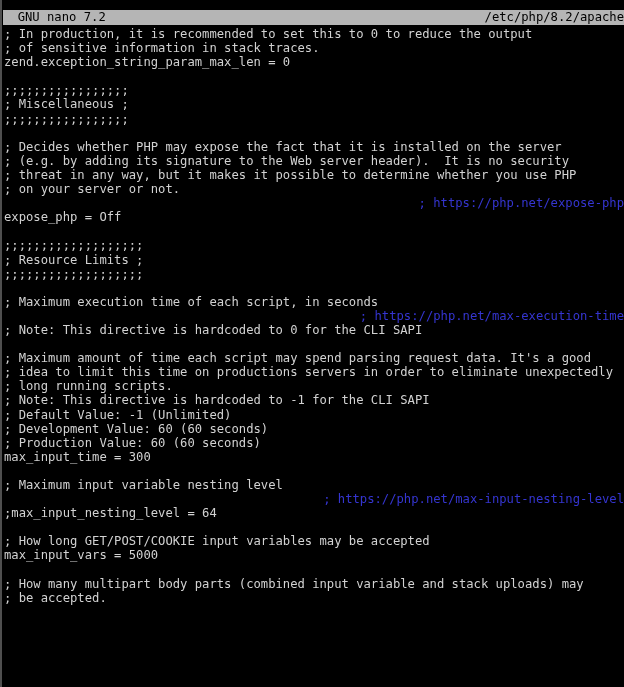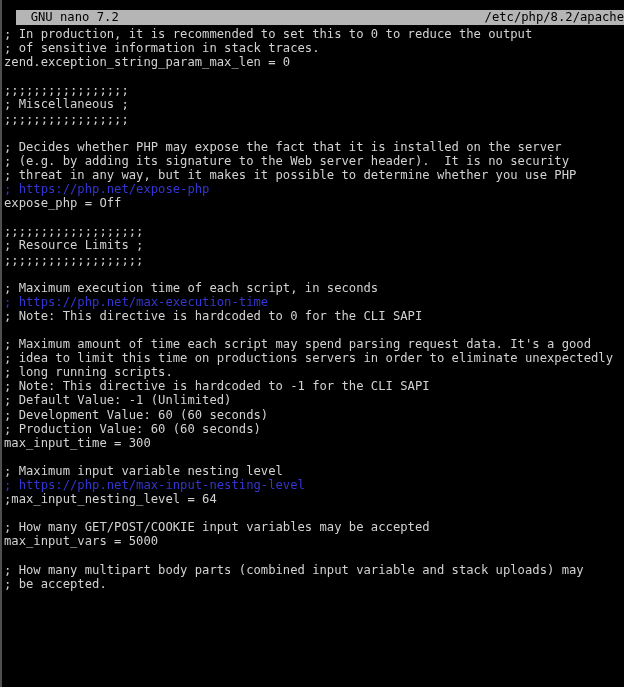--- a/index.html
+++ b/index.html
@@ -19,21 +19,21 @@
     font-size: 12.2px;
   }
   .left-border {
     position: absolute;
     left: 0; top: 0;
     width: 2px; height: 687px;
     background: #4f4f4f;
   }
   .titlebar {
     position: absolute;
-    left: 16px; right: 0; top: 10px;
+    left: 3px; right: 0; top: 10px;
     height: 15px;
     background: #b5b5b5;
     color: #000000;
     display: flex;
     justify-content: space-between;
     align-items: center;
     line-height: 15px;
     white-space: pre;
     overflow: hidden;
     text-align: center;
@@ -45,21 +45,21 @@
     left: 4px; top: 27px; right: 0;
     color: #d2d2d2;
   }
   .line {
     height: 14.1px;
     line-height: 14.1px;
     white-space: pre;
     overflow: hidden;
   }
   .line.comment, .line.directive, .line.banner { color: #d2d2d2; }
-  .line.url { color: #3535d1; }
+  .line.url { color: #3535d1; text-align: right; }
   .cursor {
     display: inline-block;
     width: 7px;
     height: 2.5px;
     background: #e8e8e8;
     vertical-align: baseline;
     margin-left: 1px;
   }
 </style>
 </head>
@@ -76,20 +76,21 @@
       <div class="line comment">; of sensitive information in stack traces.</div>
       <div class="line directive">zend.exception_string_param_max_len = 0</div>
       <div class="line blank"> </div>
       <div class="line banner">;;;;;;;;;;;;;;;;;</div>
       <div class="line banner">; Miscellaneous ;</div>
       <div class="line banner">;;;;;;;;;;;;;;;;;</div>
       <div class="line blank"> </div>
       <div class="line comment">; Decides whether PHP may expose the fact that it is installed on the server</div>
       <div class="line comment">; (e.g. by adding its signature to the Web server header).  It is no security</div>
       <div class="line comment">; threat in any way, but it makes it possible to determine whether you use PHP</div>
+      <div class="line comment">; on your server or not.</div>
       <div class="line url">; https://php.net/expose-php</div>
       <div class="line directive">expose_php = Off</div>
       <div class="line blank"> </div>
       <div class="line banner">;;;;;;;;;;;;;;;;;;;</div>
       <div class="line banner">; Resource Limits ;</div>
       <div class="line banner">;;;;;;;;;;;;;;;;;;;</div>
       <div class="line blank"> </div>
       <div class="line comment">; Maximum execution time of each script, in seconds</div>
       <div class="line url">; https://php.net/max-execution-time</div>
       <div class="line comment">; Note: This directive is hardcoded to 0 for the CLI SAPI</div>
@@ -100,19 +101,19 @@
       <div class="line comment">; Note: This directive is hardcoded to -1 for the CLI SAPI</div>
       <div class="line comment">; Default Value: -1 (Unlimited)</div>
       <div class="line comment">; Development Value: 60 (60 seconds)</div>
       <div class="line comment">; Production Value: 60 (60 seconds)</div>
       <div class="line directive">max_input_time = 300</div>
       <div class="line blank"> </div>
       <div class="line comment">; Maximum input variable nesting level</div>
       <div class="line url">; https://php.net/max-input-nesting-level</div>
       <div class="line directive">;max_input_nesting_level = 64</div>
       <div class="line blank"> </div>
-      <div class="line comment">; How many GET/POST/COOKIE input variables may be accepted</div>
+      <div class="line comment">; How long GET/POST/COOKIE input variables may be accepted</div>
       <div class="line directive">max_input_vars = 5000</div>
       <div class="line blank"> </div>
       <div class="line comment">; How many multipart body parts (combined input variable and stack uploads) may</div>
       <div class="line comment">; be accepted.</div>
     </div>
 </div>
 
 </body></html>

